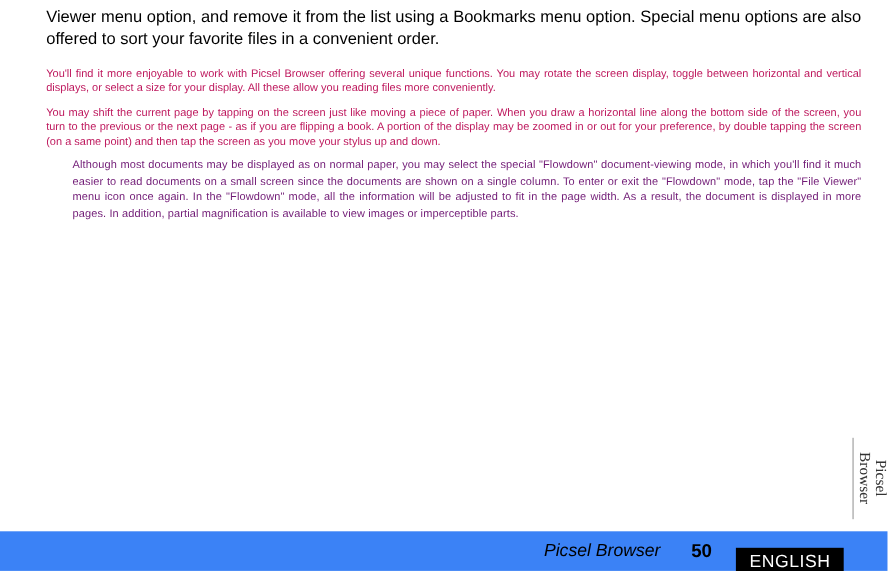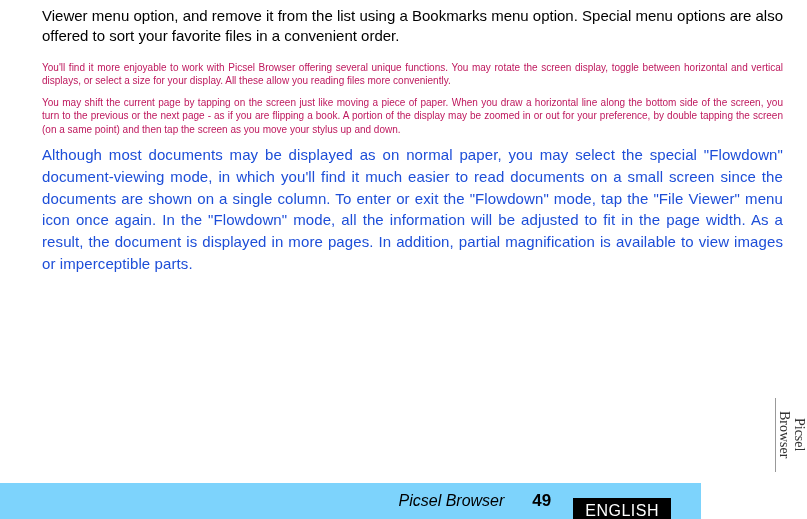--- a/index.html
+++ b/index.html
@@ -29,26 +29,27 @@
     color: #000;
   }
   .para {
     font-size: 10px;
     line-height: 1.35;
     text-align: justify;
     color: #be185d;
     margin-bottom: 8px;
   }
   .para-grey {
-    font-size: 15px;
+    font-size: 10px;
     line-height: 1.45;
     text-align: justify;
-    color: #1d4ed8;
+    color: #701a75;
     margin-bottom: 8px;
     letter-spacing: 0.1px;
+    margin-left: 24px;
   }
   .side-tab {
     position: absolute;
     right: 0;
     top: 398px;
     width: 32px;
     height: 74px;
     background: #fff;
     border-left: 1px solid #999;
     display: flex;
@@ -61,27 +62,27 @@
     text-align: center;
     font-family: Georgia, 'Times New Roman', serif;
     font-size: 14px;
     line-height: 1.05;
     color: #333;
   }
   .footer {
     position: absolute;
     left: 0;
     bottom: 0;
-    width: 701px;
+    width: 807px;
     height: 36px;
-    background: #7dd3fc;
+    background: #3b82f6;
     display: flex;
     justify-content: flex-end;
     align-items: center;
-    padding-right: 30px;
+    padding-right: 40px;
   }
   .footer-title {
     font-style: italic;
     font-size: 16px;
     color: #000;
     margin-right: 28px;
   }
   .page-num {
     font-size: 17px;
     font-weight: bold;
@@ -111,15 +112,15 @@
 
 <div class="side-tab">
   <div class="side-tab-inner">
     <span>Picsel</span><br>
     <span>Browser</span>
   </div>
 </div>
 
 <div class="footer">
   <span class="footer-title">Picsel Browser</span>
-  <span class="page-num">49</span>
+  <span class="page-num">50</span>
   <span class="lang-box">ENGLISH</span>
 </div>
 
 </body></html>

